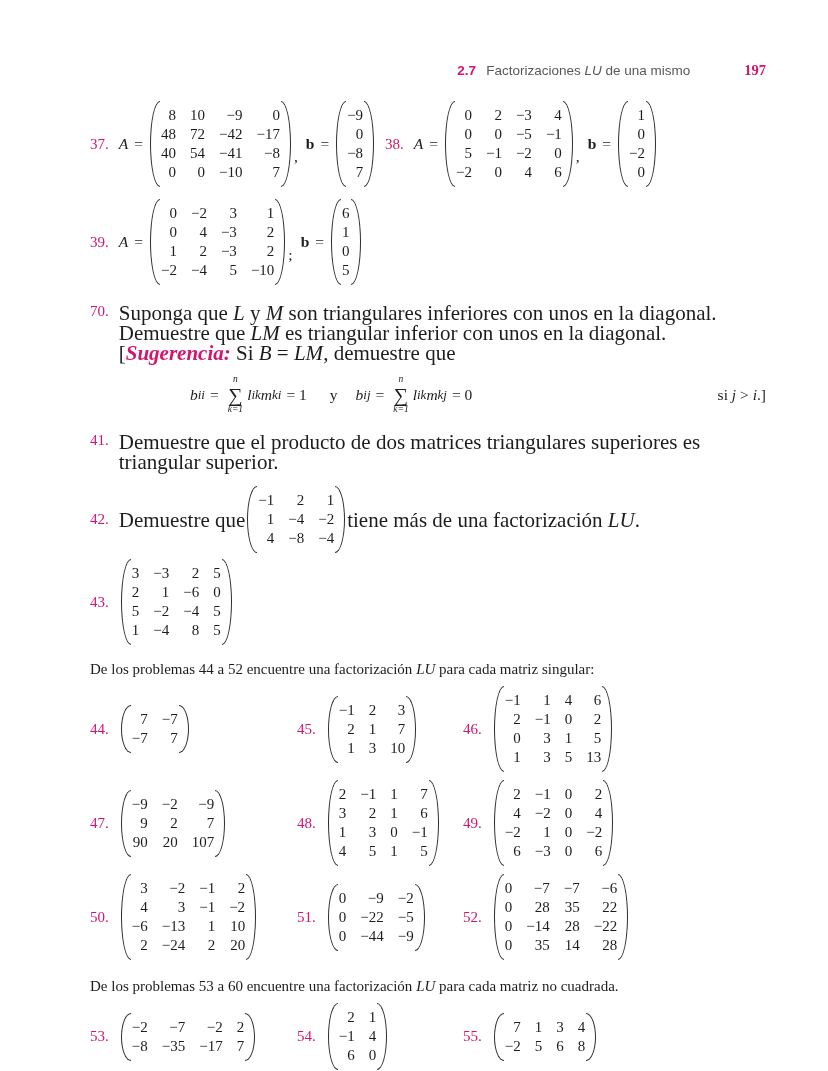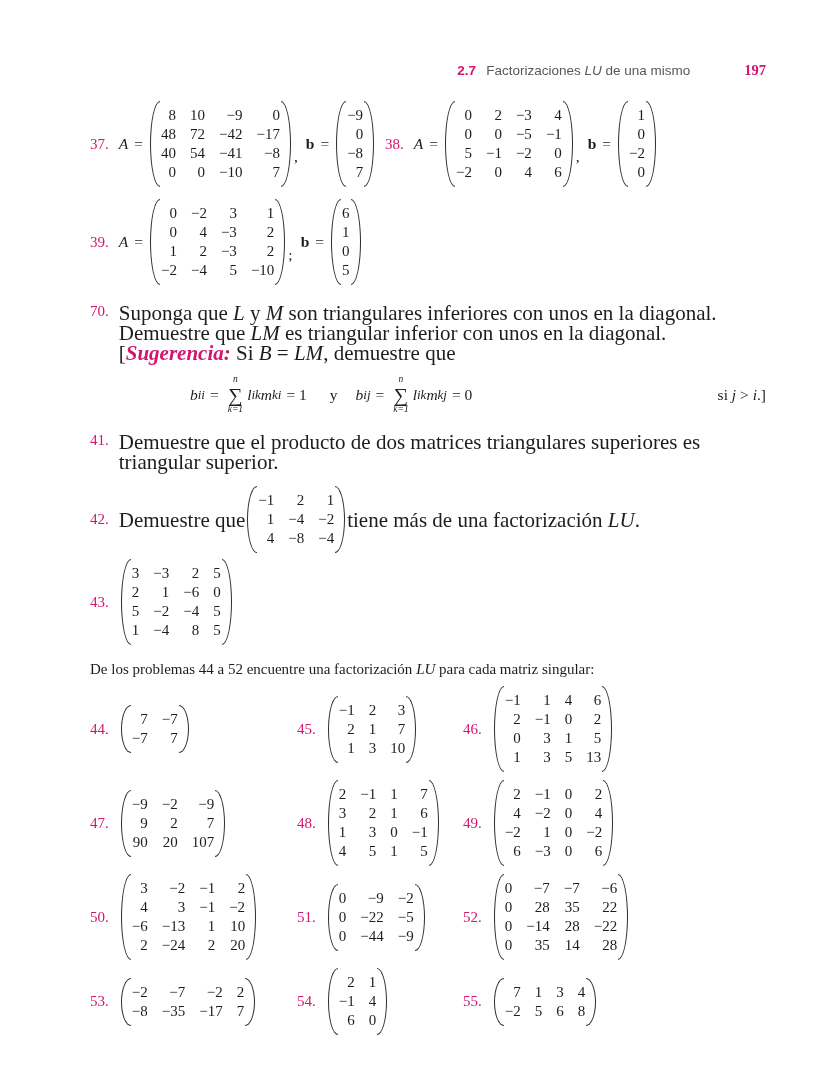--- a/index.html
+++ b/index.html
@@ -422,20 +422,21 @@
           <span class="mcell">28</span>
           <span class="mcell">−22</span>
           <span class="mcell">0</span>
           <span class="mcell">35</span>
           <span class="mcell">14</span>
           <span class="mcell">28</span>
         </span>
     </div>
   </div>
 
+  <div class="intro" style="margin-top:18px"><span>De los problemas 53 a 60 encuentre una factorización </span><span class="it">LU</span><span> para cada matriz no cuadrada.</span></div>
 
   <div class="grid3">
     <div class="prob">
       <span class="pnum">53.</span>
       <span class="mat" style="grid-template-columns: repeat(4, auto);">
           <span class="mcell">−2</span>
           <span class="mcell">−7</span>
           <span class="mcell">−2</span>
           <span class="mcell">2</span>
           <span class="mcell">−8</span>

